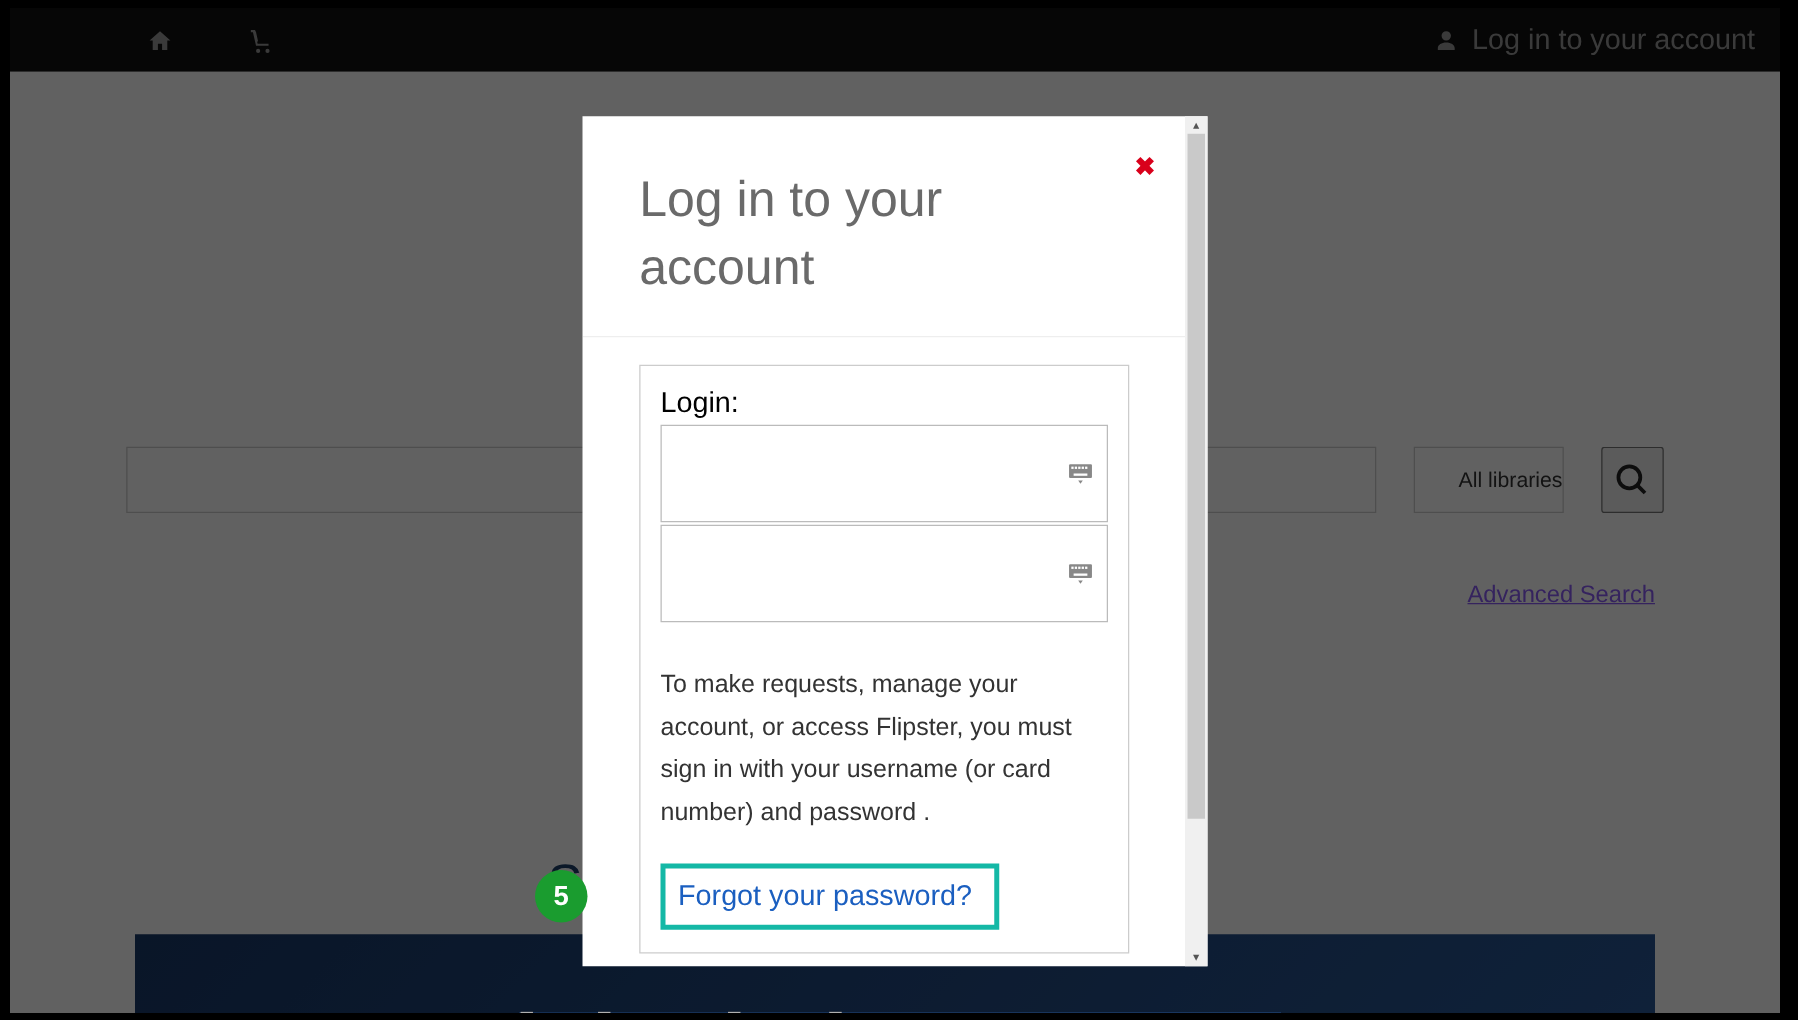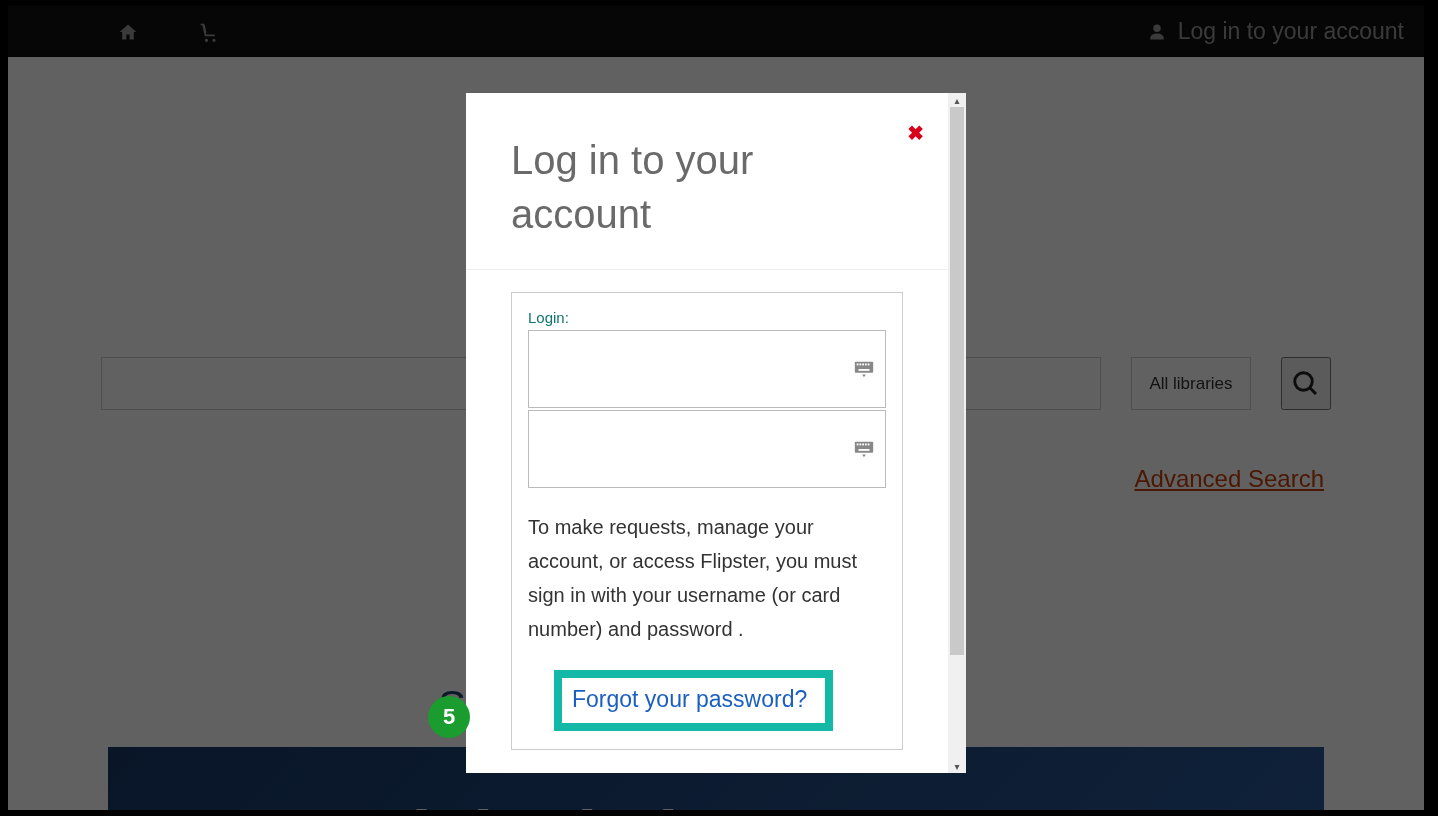--- a/index.html
+++ b/index.html
@@ -9,47 +9,47 @@
   .page { width: 100%; }
   .topbar { height: 51px; background: #111; display: flex; align-items: center; padding: 0 20px; color: #9a9a9a; }
   .topbar .home { margin-left: 90px; color: #9a9a9a; font-size: 20px; }
   .topbar .cart { margin-left: 60px; color: #9a9a9a; font-size: 20px; }
   .topbar .spacer { flex: 1; }
   .topbar .login-link { display: flex; align-items: center; color: #9a9a9a; font-size: 23px; }
   .topbar .login-link .user-icon { margin-right: 12px; }
   .hero { height: 900px; background: #fff; position: relative; }
   .search-row { position: absolute; top: 300px; left: 0; right: 0; display: flex; align-items: center; justify-content: center; gap: 30px; padding: 0 90px; }
   .search-input { width: 1000px; height: 53px; border: 1px solid #ccc; background: #fff; }
-  .lib-select { width: 120px; height: 53px; border: 1px solid #ccc; background: #fff; display: flex; align-items: center; justify-content: center; color: #333; font-size: 17px; }
+  .lib-select { width: 120px; height: 53px; border: 1px solid #ccc; background: #fff; display: flex; align-items: center; justify-content: flex-end; color: #333; font-size: 17px; }
   .search-btn { width: 50px; height: 53px; display: flex; align-items: center; justify-content: center; color: #222; }
-  .adv { position: absolute; top: 408px; right: 100px; color: #c2410c; font-size: 24px; text-decoration: underline; }
+  .adv { position: absolute; top: 408px; right: 100px; color: #8b5cf6; font-size: 19px; text-decoration: underline; }
   .bigtitle { position: absolute; top: 625px; left: 430px; font-size: 42px; color: #1d3f6b; font-weight: 300; letter-spacing: 1px; }
   .banner { position: absolute; top: 690px; left: 100px; right: 100px; height: 180px; background: linear-gradient(135deg,#1a3a6a,#2a5a9a); display: flex; align-items: center; padding-left: 60px; }
   .banner-text { color: #fff; font-size: 72px; font-weight: 700; letter-spacing: -1px; }
 
   .overlay { position: absolute; left: 8px; top: 6px; width: 1416px; height: 804px; background: rgba(0,0,0,0.62); pointer-events: none; }
 
   .modal { position: absolute; left: 466px; top: 93px; width: 500px; height: 680px; background: #fff; display: flex; }
   .modal-scroll { width: 482px; height: 100%; overflow-y: scroll; scrollbar-width: auto; }
   .modal-scrollbar { width: 18px; background: #f0f0f0; position: relative; }
   .modal-scrollbar .thumb { position: absolute; top: 14px; left: 2px; width: 14px; height: 548px; background: #c9c9c9; border-radius: 0; }
   .modal-scrollbar .arrow-up { position: absolute; top: 0; left: 0; width: 18px; height: 14px; display:flex; align-items:center; justify-content:center; font-size:10px; color:#555;}
   .modal-scrollbar .arrow-down { position: absolute; bottom: 0; left: 0; width: 18px; height: 14px; display:flex; align-items:center; justify-content:center; font-size:10px; color:#555;}
   .modal-inner { padding: 0 0 20px 0; }
   .modal-header { position: relative; padding: 40px 45px 28px 45px; border-bottom: 1px solid #eee; }
   .modal-title { font-size: 40px; color: #6a6a6a; font-weight: 300; line-height: 1.35; font-family: 'Segoe UI', Arial, sans-serif; }
   .modal-close { position: absolute; top: 28px; right: 24px; color: #d9001b; font-size: 20px; font-weight: bold; cursor: pointer; }
   .modal-body { padding: 22px 45px 20px 45px; }
   .form-box { border: 1px solid #ccc; padding: 16px 16px 18px 16px; }
-  .field-label { font-size: 15px; color: #0f766e; margin-bottom: 4px; margin-top: 0; }
+  .field-label { font-size: 23px; color: #000000; margin-bottom: 4px; margin-top: 0; }
   .field-label.second { margin-top: 10px; }
   .field-input { position: relative; width: 100%; height: 78px; border: 1px solid #bbb; background: #fff; margin-top: 2px; }
   .field-input .kb-icon { position: absolute; right: 10px; top: 50%; transform: translateY(-50%); color: #777; }
-  .instructions { font-size: 20px; color: #333; line-height: 1.7; margin-top: 22px; }
-  .forgot-wrap { margin-top: 24px; display: inline-block; border: 8px solid #14b8a6; padding: 8px 18px 10px 10px; margin-left: 26px; }
+  .instructions { font-size: 20px; color: #333; line-height: 1.7; margin-top: 33px; }
+  .forgot-wrap { margin-top: 24px; display: inline-block; border: 4px solid #14b8a6; padding: 8px 18px 10px 10px; }
   .forgot-link { color: #1b5fc0; font-size: 23px; }
 
   .step-badge { position: absolute; left: 428px; top: 696px; width: 42px; height: 42px; background: #1a9c2f; border-radius: 50%; display: flex; align-items: center; justify-content: center; color: #fff; font-size: 22px; font-weight: 600; z-index: 50; }
 
   ::-webkit-scrollbar { width: 16px; }
   ::-webkit-scrollbar-track { background: #f0f0f0; }
   ::-webkit-scrollbar-thumb { background: #c9c9c9; }
   ::-webkit-scrollbar-button:single-button { height: 14px; background: #f0f0f0; }
 
   svg { display: block; }

